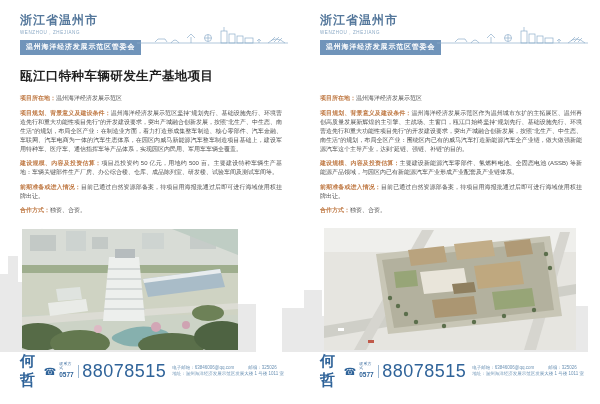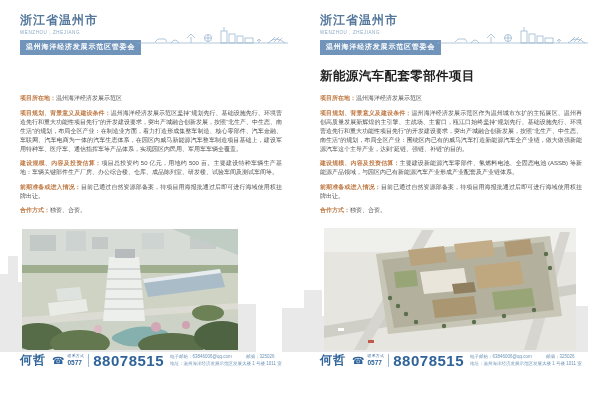--- a/index.html
+++ b/index.html
@@ -20,27 +20,27 @@
   
   .art{position:absolute;left:0;top:208px;width:300px;height:146px;}
   .wm{position:absolute;top:4px;}
   .wm-left{left:-4px;}
   .wm-right{left:-18px;}
   .photo{position:absolute;}
   .photo-left{left:22px;top:21px;}
   .photo-right{left:24px;top:20px;}
   
   .footer{position:absolute;left:20px;top:352px;width:264px;display:flex;align-items:center;color:#2f6399;}
-  .fname{font-size:12px;font-weight:bold;letter-spacing:1px;}
+  .fname{font-size:15px;font-weight:bold;letter-spacing:1px;}
   .picon{font-size:10px;margin:0 3px 0 6px;}
   .stack{display:flex;flex-direction:column;line-height:1;}
   .stack .s1{font-size:3.8px;letter-spacing:0.4px;}
   .stack .s2{font-size:6.5px;font-weight:bold;margin-top:1px;}
   .vdiv{width:1px;height:13px;background:#9db8d2;margin:0 4px;}
-  .fphone{font-size:15px;font-weight:bold;letter-spacing:0.5px;}
+  .fphone{font-size:18px;font-weight:normal;letter-spacing:0.5px;}
   .finfo{margin-left:6px;font-size:4.5px;line-height:6.5px;color:#6d93b5;white-space:nowrap;}
   .gap{display:inline-block;width:14px;}
 </style>
 </head>
 <body>
 
 <div class="sheet">
 
   <section class="page">
     <div class="brand">
@@ -60,20 +60,21 @@
           <path d="M89 5 V1"></path>
         <rect x="94" y="8" width="6" height="9"></rect>
         <rect x="102" y="10" width="6" height="7"></rect>
         <rect x="110" y="12" width="8" height="5"></rect>
         <path d="M124 17 v-3 m-2 1 l2 -2 l2 2"></path>
         <path d="M133 17 q8 -8 17 0"></path>
         <path d="M136 15 l4 -4 M139 16 l5 -5 M143 16 l4 -4"></path>
       </g>
     </svg>
 
+    <h1 class="title">瓯江口特种车辆研发生产基地项目</h1>
 
     <div class="content">
       <p><span class="lbl">项目所在地：</span><span>温州海洋经济发展示范区</span></p>
       <p><span class="lbl">项目规划、背景意义及建设条件：</span><span>温州海洋经济发展示范区坚持“规划先行、基础设施先行、环境营造先行和重大功能性项目先行”的开发建设要求，突出产城融合创新发展，按照“北生产、中生态、南生活”的规划，布局全区产业：在制造业方面，着力打造形成集整车制造、核心零部件、汽车金融、车联网、汽车电商为一体的汽车生态体系，在园区内威马新能源汽车整车制造项目基础上，建设军用特种车、医疗车、通信指挥车等产品体系，实现园区内民用、军用车车辆全覆盖。</span></p>
       <p><span class="lbl">建设规模、内容及投资估算：</span><span>项目总投资约 50 亿元，用地约 500 亩。主要建设特种车辆生产基地：车辆关键部件生产厂房、办公综合楼、仓库、成品陈列室、研发楼、试验车间及测试车间等。</span></p>
       <p><span class="lbl">前期准备或进入情况：</span><span>目前已通过自然资源部备案，待项目用海报批通过后即可进行海域使用权挂牌出让。</span></p>
       <p><span class="lbl">合作方式：</span><span>独资、合资。</span></p>
     </div>
 
     <div class="art">
@@ -145,21 +146,20 @@
           <path d="M89 5 V1"></path>
         <rect x="94" y="8" width="6" height="9"></rect>
         <rect x="102" y="10" width="6" height="7"></rect>
         <rect x="110" y="12" width="8" height="5"></rect>
         <path d="M124 17 v-3 m-2 1 l2 -2 l2 2"></path>
         <path d="M133 17 q8 -8 17 0"></path>
         <path d="M136 15 l4 -4 M139 16 l5 -5 M143 16 l4 -4"></path>
       </g>
     </svg>
 
-    <h1 class="title">新能源汽车配套零部件项目</h1>
 
     <div class="content">
       <p><span class="lbl">项目所在地：</span><span>温州海洋经济发展示范区</span></p>
       <p><span class="lbl">项目规划、背景意义及建设条件：</span><span>温州海洋经济发展示范区作为温州城市东扩的主拓展区、温州再创高质量发展新辉煌的主引擎、主战场、主窗口，瓯江口始终坚持“规划先行、基础设施先行、环境营造先行和重大功能性项目先行”的开发建设要求，突出产城融合创新发展，按照“北生产、中生态、南生活”的规划，布局全区产业：围绕区内已有的威马汽车打造新能源汽车全产业链，做大做强新能源汽车这个主导产业，达到“延链、强链、补链”的目的。</span></p>
       <p><span class="lbl">建设规模、内容及投资估算：</span><span>主要建设新能源汽车零部件、氢燃料电池、全固态电池 (ASSB) 等新能源产品领域，与园区内已有新能源汽车产业形成产业配套及产业链体系。</span></p>
       <p><span class="lbl">前期准备或进入情况：</span><span>目前已通过自然资源部备案，待项目用海报批通过后即可进行海域使用权挂牌出让。</span></p>
       <p><span class="lbl">合作方式：</span><span>独资、合资。</span></p>
     </div>
 
     <div class="art">

